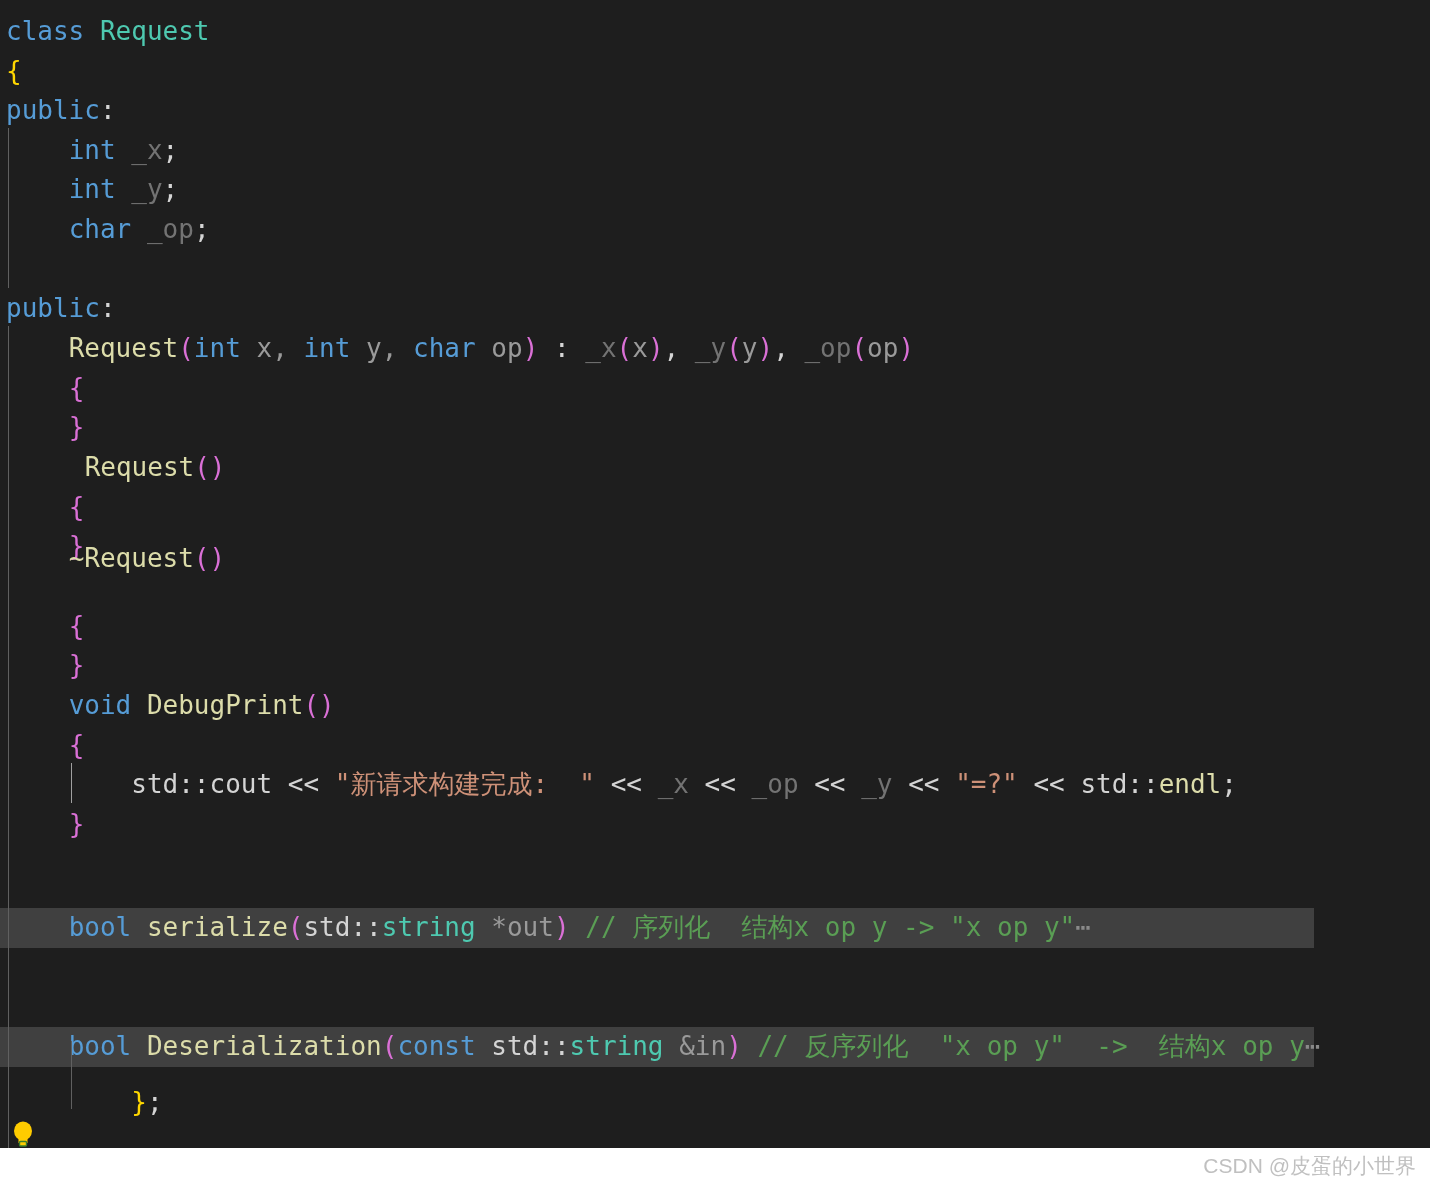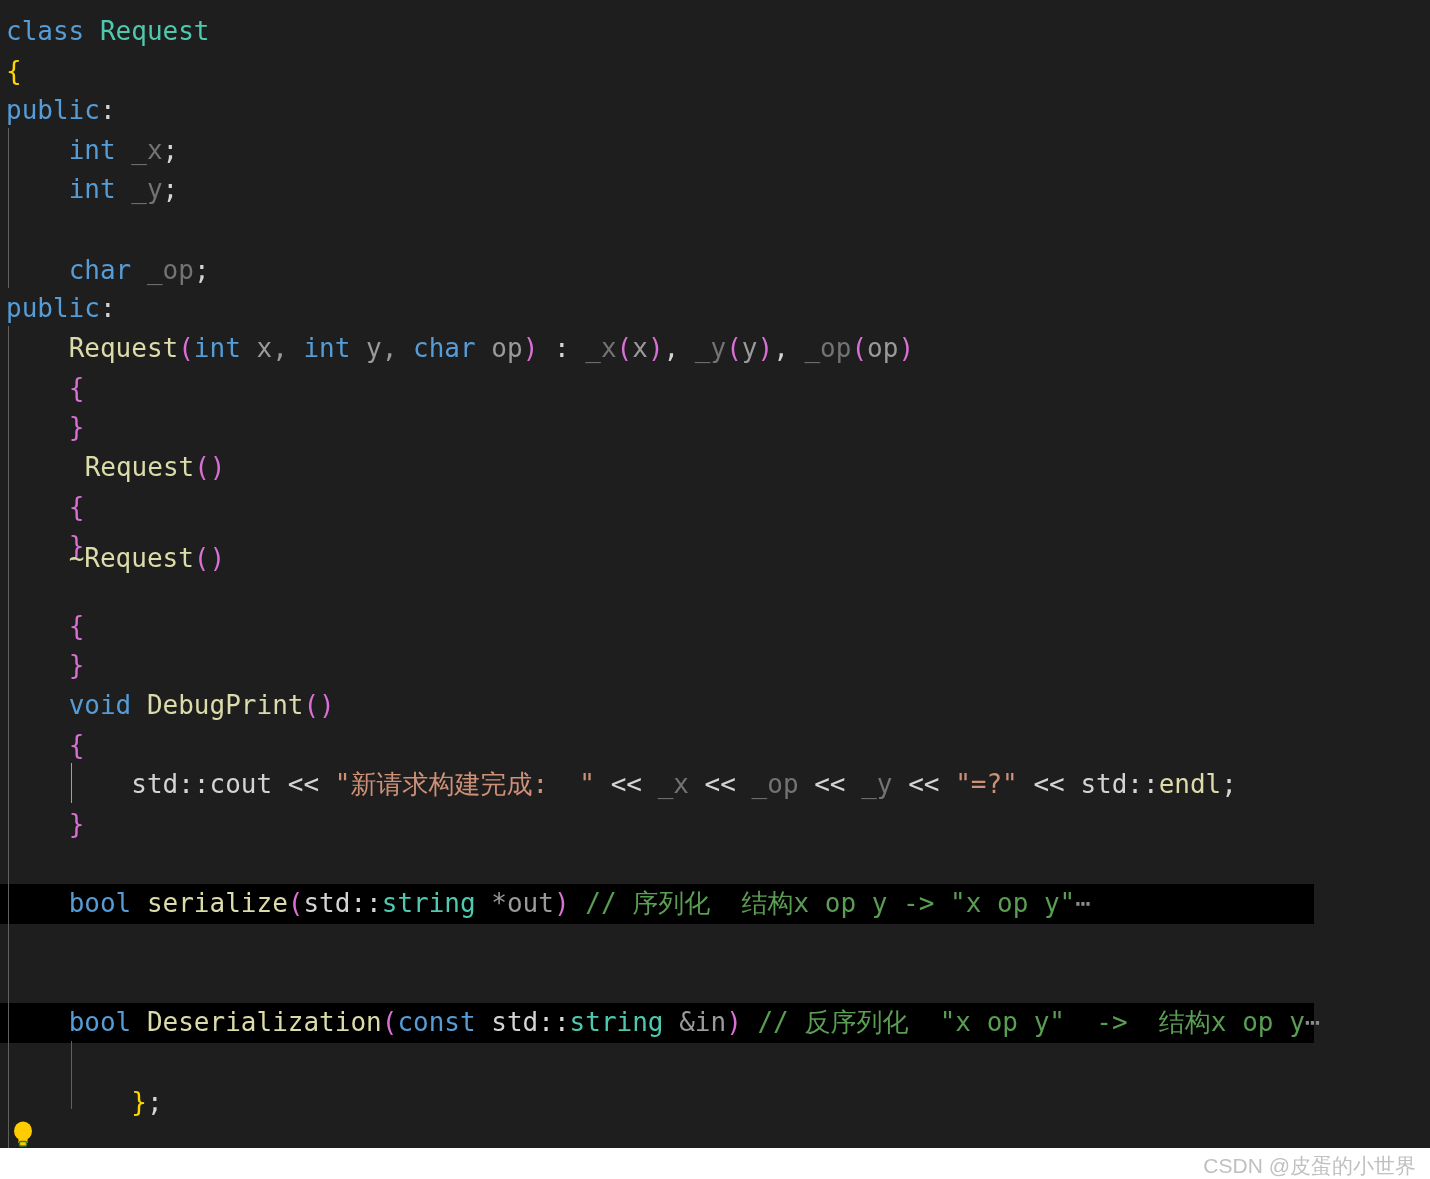--- a/index.html
+++ b/index.html
@@ -38,21 +38,22 @@
     color: #d4d4d4;
     letter-spacing: 0px;
   }
   .line .txt {
     position: absolute;
     left: 6px;
     top: 0;
     white-space: pre;
   }
   .line.hl {
-    background: #000000;
+    background: #404040;
+    margin-top: 24px;
   }
 
   
   .kw       { color: #569cd6; }   
   .type     { color: #4ec9b0; }   
   .fn       { color: #dcdcaa; }   
   .var      { color: #737373; }   
   .param    { color: #9a9a9a; }   
   .plain    { color: #d4d4d4; }   
   .str      { color: #ce9178; }   
@@ -103,21 +104,21 @@
 <body>
 
 <div id="editor">
 
   <div id="code-layer">
       <div class="line" style="top: 12px;"><span class="txt"><span class="kw">class </span><span class="type">Request</span></span></div>
       <div class="line" style="top: 52px;"><span class="txt"><span class="b-y">{</span></span></div>
       <div class="line" style="top: 91px;"><span class="txt"><span class="kw">public</span><span class="plain">:</span></span></div>
       <div class="line" style="top: 131px;"><span class="txt"><span class="plain">    </span><span class="kw">int</span><span class="plain"> </span><span class="var">_x</span><span class="plain">;</span></span></div>
       <div class="line" style="top: 170px;"><span class="txt"><span class="plain">    </span><span class="kw">int</span><span class="plain"> </span><span class="var">_y</span><span class="plain">;</span></span></div>
-      <div class="line" style="top: 210px; margin-top: 41px;"><span class="txt"><span class="plain">    </span><span class="kw">char</span><span class="plain"> </span><span class="var">_op</span><span class="plain">;</span></span></div>
+      <div class="line" style="top: 210px;"><span class="txt"><span class="plain">    </span><span class="kw">char</span><span class="plain"> </span><span class="var">_op</span><span class="plain">;</span></span></div>
       <div class="line" style="top: 250px;"><span class="txt"></span></div>
       <div class="line" style="top: 289px;"><span class="txt"><span class="kw">public</span><span class="plain">:</span></span></div>
       <div class="line" style="top: 329px;"><span class="txt"><span class="plain">    </span><span class="fn">Request</span><span class="b-p">(</span><span class="kw">int</span><span class="param"> x, </span><span class="kw">int</span><span class="param"> y, </span><span class="kw">char</span><span class="param"> op</span><span class="b-p">)</span><span class="plain"> : </span><span class="var">_x</span><span class="b-p">(</span><span class="param">x</span><span class="b-p">)</span><span class="plain">, </span><span class="var">_y</span><span class="b-p">(</span><span class="param">y</span><span class="b-p">)</span><span class="plain">, </span><span class="var">_op</span><span class="b-p">(</span><span class="param">op</span><span class="b-p">)</span></span></div>
       <div class="line" style="top: 369px;"><span class="txt"><span class="plain">    </span><span class="b-p">{</span></span></div>
       <div class="line" style="top: 408px;"><span class="txt"><span class="plain">    </span><span class="b-p">}</span></span></div>
       <div class="line" style="top: 448px; margin-left: 16px;"><span class="txt"><span class="plain">    </span><span class="fn">Request</span><span class="b-p">()</span></span></div>
       <div class="line" style="top: 488px;"><span class="txt"><span class="plain">    </span><span class="b-p">{</span></span></div>
       <div class="line" style="top: 527px;"><span class="txt"><span class="plain">    </span><span class="b-p">}</span></span></div>
       <div class="line" style="top: 539px;"><span class="txt"><span class="plain">    </span><span class="fn">~Request</span><span class="b-p">()</span></span></div>
       <div class="line" style="top: 607px;"><span class="txt"><span class="plain">    </span><span class="b-p">{</span></span></div>

